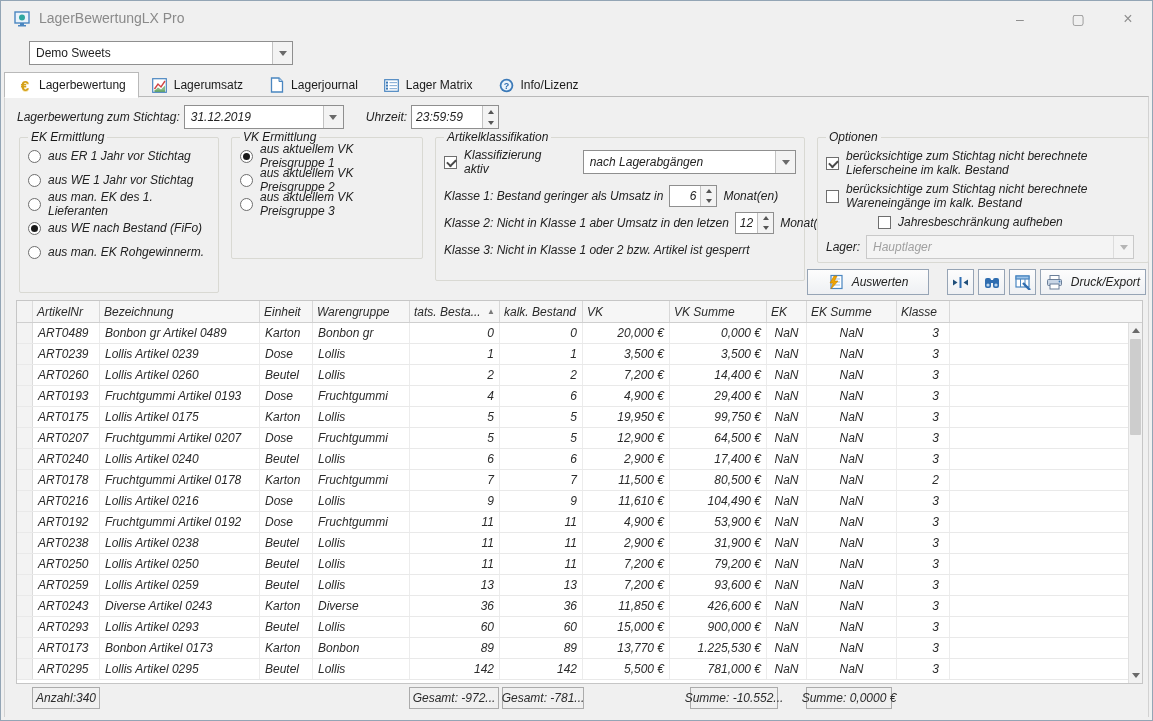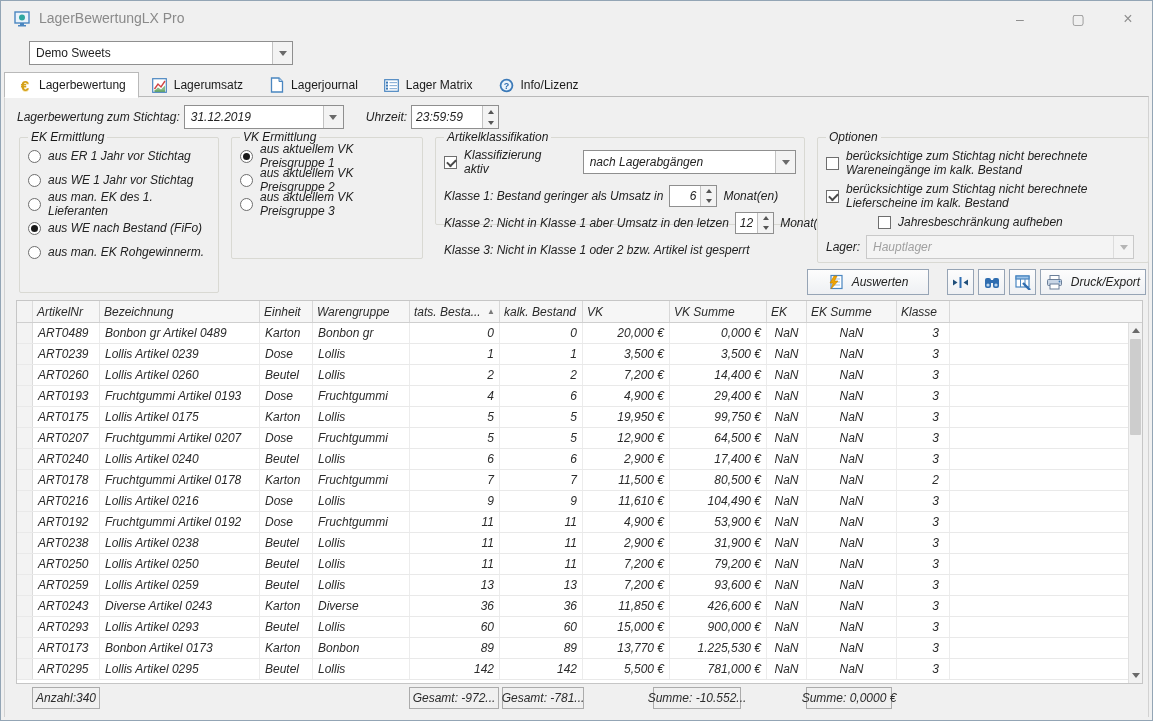--- a/index.html
+++ b/index.html
@@ -42,21 +42,21 @@
   
   .panel{position:absolute;top:95px;left:3px;right:3px;bottom:3px;background:#f0f0f0;
          border-top:1px solid #b9b9b9;border-left:1px solid #d2d2d2;border-right:1px solid #d2d2d2;font-style:italic;}
   .filter-row{position:absolute;top:8px;left:12px;height:24px;display:flex;align-items:center;}
   .flabel{margin-right:4px;}
   
   .group{position:absolute;border:1px solid #d9d9d3;border-radius:2px;padding:6px 8px;background:#f0f0f0;}
   .group .gtitle{position:absolute;top:-8px;left:8px;background:#f0f0f0;padding:0 3px;color:#1a1a1a;}
   .g-ek{top:40px;left:14px;width:200px;height:156px;}
   .g-vk{top:40px;left:226px;width:192px;height:122px;}
-  .g-ak{top:40px;left:430px;width:370px;height:88px;}
+  .g-ak{top:40px;left:430px;width:370px;height:144px;}
   .g-opt{top:40px;left:812px;width:332px;height:126px;}
   .radio-row{display:flex;align-items:center;gap:7px;height:24px;}
   .radio{width:13px;height:13px;border:1px solid #6e6e6e;border-radius:50%;background:#fff;position:relative;flex:none;}
   .radio.sel::after{content:"";position:absolute;left:2px;top:2px;width:7px;height:7px;border-radius:50%;background:#1a1a1a;}
   .check-row{display:flex;align-items:center;gap:7px;margin:5px 0;}
   .checkbox{width:13px;height:13px;border:1px solid #6e6e6e;background:#fff;position:relative;flex:none;}
   .checkbox.checked::after{content:"";position:absolute;left:2px;top:2px;width:7px;height:4px;
       border-left:2px solid #4a4a4a;border-bottom:2px solid #4a4a4a;transform:rotate(-45deg);}
   .ak-top{display:flex;align-items:center;gap:10px;margin-top:4px;}
   .ak-line{display:flex;align-items:center;gap:6px;height:27px;white-space:nowrap;}
@@ -103,21 +103,21 @@
   .vs-thumb{position:absolute;left:1px;top:16px;width:11px;height:96px;background:#cdcdcd;border-radius:1px;}
   .vs-tri-up{width:0;height:0;border-left:4px solid transparent;border-right:4px solid transparent;border-bottom:5px solid #6a6a6a;}
   .vs-tri-dn{width:0;height:0;border-left:4px solid transparent;border-right:4px solid transparent;border-top:5px solid #6a6a6a;}
   
   .gfooter{position:absolute;top:590px;left:11px;width:1127px;height:26px;}
   .fbox{position:absolute;top:0;height:22px;border:1px solid #ababab;background:#f0f0f0;
         display:flex;align-items:center;justify-content:center;padding:0 5px;white-space:nowrap;color:#2b2b2b;}
   .fb-anzahl{left:16px;width:68px;}
   .fb-gesamt-tats{left:393px;width:90px;}
   .fb-gesamt-kalk{left:486px;width:82px;}
-  .fb-summe-vk{left:637px;width:88px;}
+  .fb-summe-vk{left:674px;width:88px;}
   .fb-summe-ek{left:790px;width:86px;}
   svg{display:block;}
 </style>
 </head>
 <body>
 
 <div class="window">
 
   <div class="titlebar">
     <span class="app-icon">
@@ -308,26 +308,26 @@
       </div>
       <div class="ak-line">
         <span>Klasse 3: Nicht in Klasse 1 oder 2 bzw. Artikel ist gesperrt</span>
       </div>
     </div>
 
     <div class="group g-opt">
       <span class="gtitle">Optionen</span>
       <div id="optionen-checks">
           <div class="check-row opt-check">
+            <span class="checkbox checked"></span>
+            <span class="lbl" style="max-width: 290px;">berücksichtige zum Stichtag nicht berechnete Lieferscheine im kalk. Bestand</span>
+          </div>
+          <div class="check-row opt-check">
             <span class="checkbox"></span>
             <span class="lbl" style="max-width: 290px;">berücksichtige zum Stichtag nicht berechnete Wareneingänge im kalk. Bestand</span>
-          </div>
-          <div class="check-row opt-check">
-            <span class="checkbox checked"></span>
-            <span class="lbl" style="max-width: 290px;">berücksichtige zum Stichtag nicht berechnete Lieferscheine im kalk. Bestand</span>
           </div>
           <div class="check-row opt-check opt-indent">
             <span class="checkbox"></span>
             <span class="lbl" style="max-width: 290px;">Jahresbeschränkung aufheben</span>
           </div>
         </div>
       <div class="lager-row">
         <span>Lager:</span>
         <div class="combo disabled" style="width:268px">
           <span class="val">Hauptlager</span>

